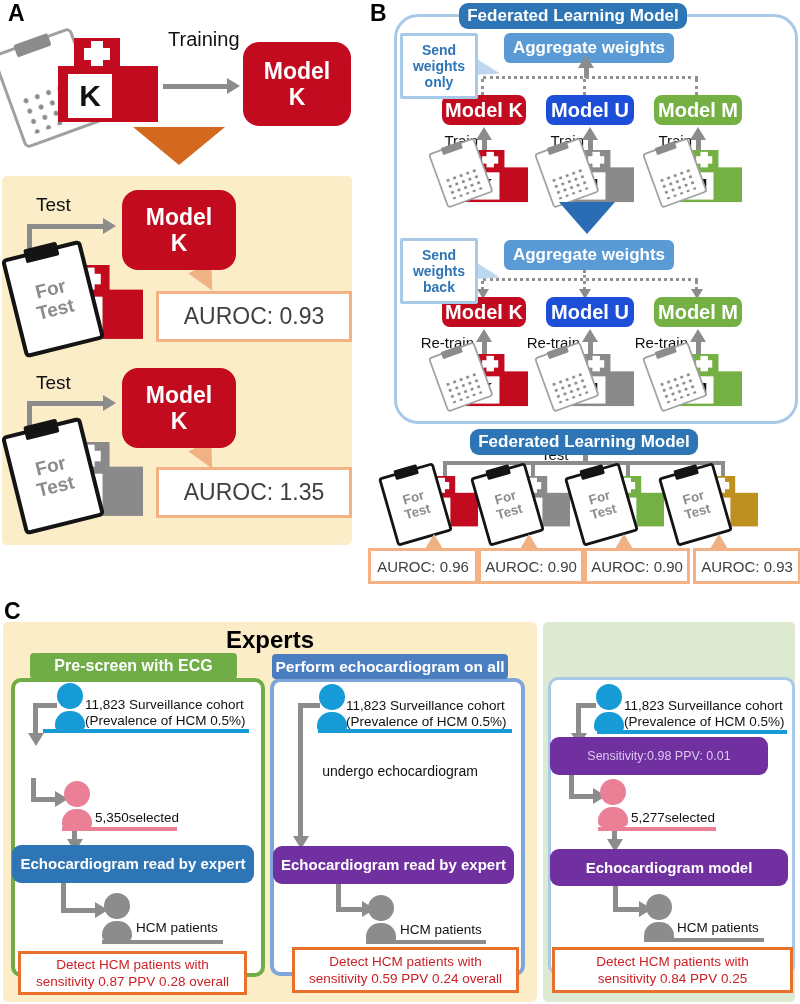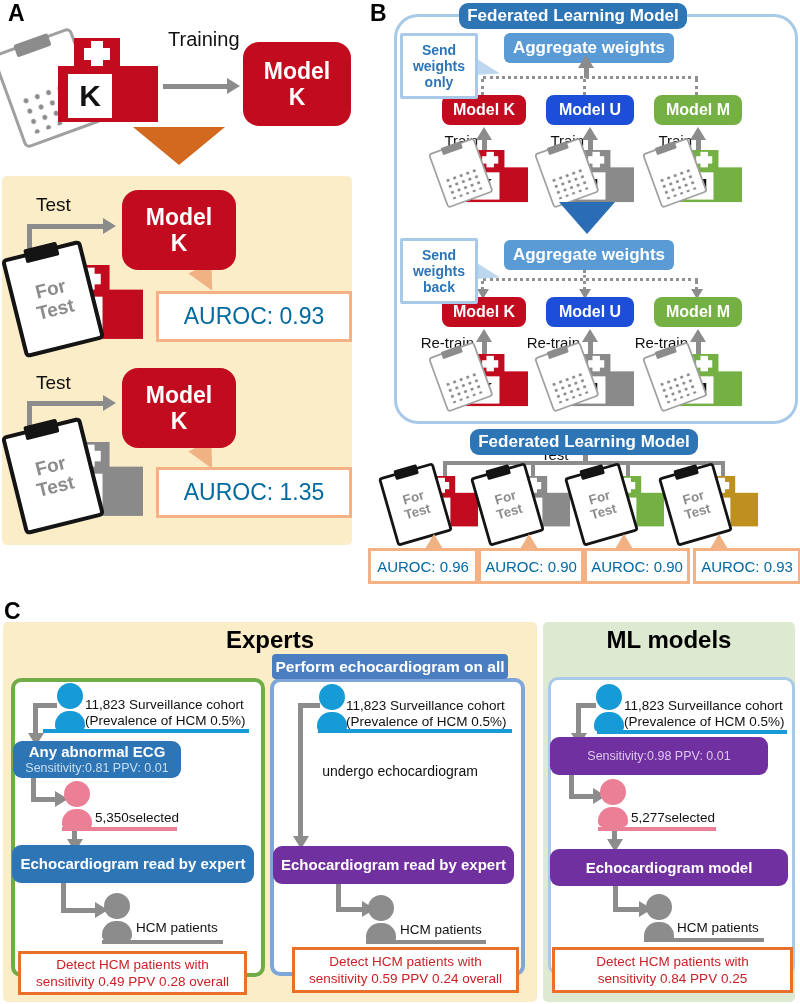--- a/index.html
+++ b/index.html
@@ -7,21 +7,21 @@
          font-family:"Liberation Sans",sans-serif;color:#111;overflow:hidden}
   .abs{position:absolute}
   .panel-label{position:absolute;font-size:23px;font-weight:700;color:#000}
 
   
   .model-big{position:absolute;background:#c20b1e;color:#fff;font-weight:700;
              border-radius:16px;display:flex;flex-direction:column;align-items:center;
              justify-content:center;font-size:23px;line-height:26px;text-align:center}
   
   .bmodel{position:absolute;height:30px;color:#fff;font-weight:700;border-radius:8px;
-          display:flex;align-items:center;justify-content:center;font-size:16px}
+          display:flex;align-items:center;justify-content:center;font-size:20px}
   .red-bg{background:#c20b1e}.gray-bg{background:#1d4ed8}
   .green-bg{background:#74b043}
 
   
   .hosp{position:absolute;width:100px;height:84px;transform-origin:top left}
   .hosp .h-top{position:absolute;left:16px;top:0;width:46px;height:32px}
   .hosp .h-cv{position:absolute;left:17px;top:3px;width:12px;height:26px;background:#fff}
   .hosp .h-ch{position:absolute;left:10px;top:10px;width:26px;height:12px;background:#fff}
   .hosp .h-body{position:absolute;left:0;top:28px;width:100%;height:56px}
   .hosp .h-letter{position:absolute;left:10px;top:36px;width:44px;height:44px;background:#fff;
@@ -71,21 +71,21 @@
            font-size:14px;line-height:16px;text-align:center;display:flex;flex-direction:column;
            justify-content:center;border-radius:2px;z-index:3}
   .cwedge{position:absolute;width:0;height:0;border-top:7px solid transparent;
           border-bottom:11px solid transparent;border-left:28px solid #bdd7ee;z-index:2}
   .wedge-up{position:absolute;width:0;height:0;border-left:9px solid transparent;
             border-right:9px solid transparent;border-bottom:15px solid #f0b183}
   .wedge-dn{position:absolute;width:0;height:0;border-left:13px solid transparent;
             border-right:13px solid transparent;border-top:26px solid #f0b183;transform:rotate(-28deg)}
 
   .auroc{position:absolute;background:#fff;border:3px solid #f4b183;display:flex;align-items:center;
-         justify-content:center;color:#0369a1}
+         justify-content:center;color:#404040}
   .auroc.big{font-size:23px}
   .auroc.small{font-size:15px}
 
   .hdrpill{position:absolute;background:#2e75b6;color:#fff;font-weight:700;font-size:17px;
            border-radius:9px;display:flex;align-items:center;justify-content:center;z-index:3}
   .aggbox{position:absolute;background:#5b9bd5;color:#fff;font-weight:700;font-size:17px;
           border-radius:6px;display:flex;align-items:center;justify-content:center}
   .outerB{position:absolute;border:3px solid #a9c9e8;border-radius:24px;background:#fff}
 
   .bg-yellow{position:absolute;background:#fcedc9;border-radius:5px}
@@ -401,39 +401,35 @@
   <div class="wedge-up" style="left:710px;top:534px"></div>
   <div class="auroc small" style="left:368px;top:548px;width:104px;height:30px">AUROC: 0.96</div>
   <div class="auroc small" style="left:478px;top:548px;width:100px;height:30px">AUROC: 0.90</div>
   <div class="auroc small" style="left:584px;top:548px;width:100px;height:30px">AUROC: 0.90</div>
   <div class="auroc small" style="left:693px;top:548px;width:102px;height:30px">AUROC: 0.93</div>
 
   <div class="panel-label" style="left:4px;top:598px">C</div>
   <div class="bg-yellow" style="left:3px;top:622px;width:534px;height:380px"></div>
   <div class="sect-title" style="left:3px;top:626px;width:534px">Experts</div>
   <div class="bg-green" style="left:543px;top:622px;width:252px;height:380px"></div>
-  <div class="sect-title" style="left:543px;top:626px;width:252px">ML models</div>
-
+
+  <div class="flow-hdr" style="left:30px;top:653px;width:207px;height:26px;background:#70ad47">Pre-screen with ECG</div>
   <div class="flow-body" style="left:11px;top:678px;width:246px;height:291px;border:4px solid #70ad47"></div>
   <div class="person blue" style="left:55px;top:683px;z-index:2">
       <div class="head"></div>
       <div class="bod"></div>
     </div>
   <div class="small-txt" style="left:85px;top:697px;z-index:2">
     <div>11,823 Surveillance cohort</div>
     <div>(Prevalence of HCM 0.5%)</div>
   </div>
   <div class="bar" style="left:43px;top:729px;width:206px;background:#179bd7;z-index:1"></div>
   <div class="ln" style="left:33px;top:703px;width:24px;height:5px;z-index:1"></div>
   <div class="ln" style="left:33px;top:703px;width:5px;height:32px;z-index:1"></div>
   <div class="tri d" style="left:28px;top:733px;z-index:1"></div>
-  <div class="step blue-step" style="left:13px;top:741px;width:168px;height:37px">
-    <div class="t1">Any abnormal ECG</div>
-    <div class="t2">Sensitivity:0.81 PPV: 0.01</div>
-  </div>
   <div class="ln" style="left:31px;top:778px;width:5px;height:24px"></div>
   <div class="ln" style="left:31px;top:797px;width:26px;height:5px"></div>
   <div class="tri r" style="left:55px;top:791px"></div>
   <div class="person pink" style="left:62px;top:781px;z-index:2">
       <div class="head"></div>
       <div class="bod"></div>
     </div>
   <div class="small-txt" style="left:95px;top:810px;z-index:2">5,350selected</div>
   <div class="bar" style="left:62px;top:827px;width:115px;background:#ea7f96"></div>
   <div class="ln" style="left:72px;top:831px;width:5px;height:10px"></div>
@@ -445,21 +441,21 @@
   <div class="ln" style="left:61px;top:908px;width:36px;height:5px"></div>
   <div class="tri r" style="left:95px;top:902px"></div>
   <div class="person gray" style="left:102px;top:893px;z-index:2">
       <div class="head"></div>
       <div class="bod"></div>
     </div>
   <div class="small-txt" style="left:136px;top:920px;z-index:2">HCM patients</div>
   <div class="bar" style="left:102px;top:940px;width:121px;background:#8c8c8c"></div>
   <div class="result" style="left:18px;top:951px;width:223px;height:38px">
     <div>Detect HCM patients with</div>
-    <div>sensitivity 0.49 PPV 0.28 overall</div>
+    <div>sensitivity 0.87 PPV 0.28 overall</div>
   </div>
 
   <div class="flow-hdr" style="left:272px;top:654px;width:236px;height:25px;background:#4a7ec0;font-size:15.5px">Perform echocardiogram on all</div>
   <div class="flow-body" style="left:270px;top:678px;width:247px;height:290px;border:4px solid #7ea6d8"></div>
   <div class="person blue" style="left:317px;top:684px;z-index:2">
       <div class="head"></div>
       <div class="bod"></div>
     </div>
   <div class="small-txt" style="left:346px;top:698px;z-index:2">
     <div>11,823 Surveillance cohort</div>

